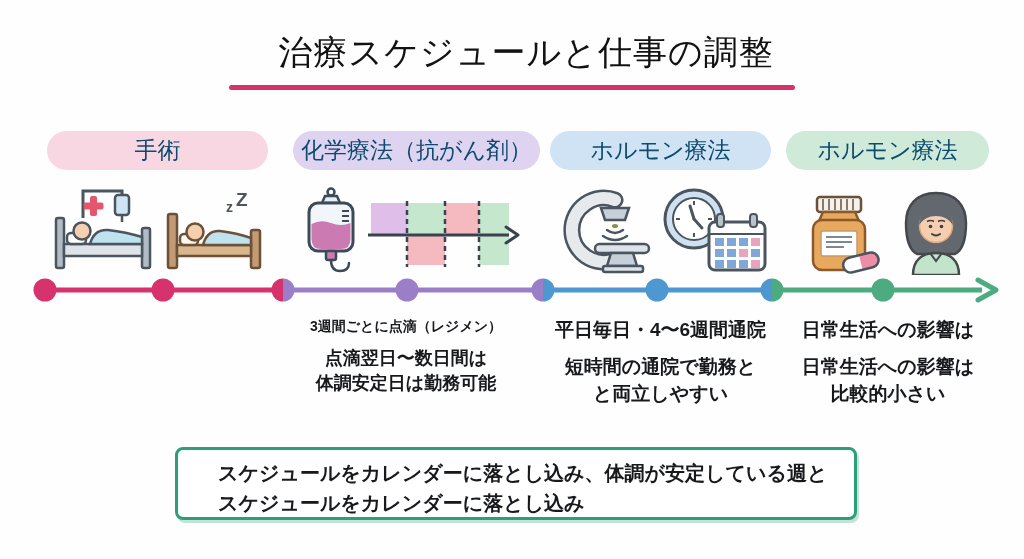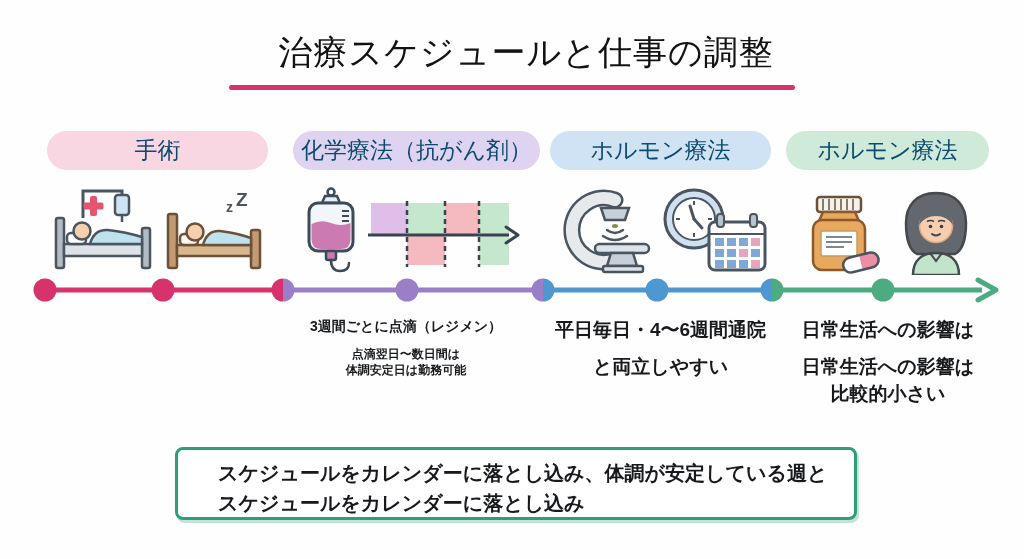--- a/index.html
+++ b/index.html
@@ -31,21 +31,21 @@
 
   
   .textblock{position:absolute;top:317px;text-align:center;font-weight:800;}
   .tb1{left:35px;width:245px;}
   .tb2{left:270px;width:272px;}
   .tb3{left:538px;width:245px;}
   .tb4{left:780px;width:216px;}
   .primary{font-size:19px;line-height:1.42;}
   .tb2 .primary{font-size:14px;}
   .secondary{margin-top:10px;font-size:19px;line-height:1.4;}
-  .tb2 .secondary{font-size:12px;line-height:1.38;margin-top:9px;}
+  .tb2 .secondary{font-size:18px;line-height:1.38;margin-top:9px;}
 
   
   .advice{position:absolute;left:175px;top:447px;width:682px;height:73px;box-sizing:border-box;
           background:#ffffff;border:3px solid #2e9e78;border-radius:8px;
           box-shadow:2px 3px 0 rgba(46,158,120,0.28);
           padding:8px 20px 0 22px;font-size:20px;font-weight:800;line-height:1.5;text-align:left;}
 </style>
 </head>
 <body>
 
@@ -225,20 +225,21 @@
       <div>点滴翌日〜数日間は</div>
       <div>体調安定日は勤務可能</div>
     </div>
   </div>
 
   <div class="textblock tb3">
     <div class="primary">
       <div>平日毎日・4〜6週間通院</div>
     </div>
     <div class="secondary">
+      <div>短時間の通院で勤務と</div>
       <div>と両立しやすい</div>
     </div>
   </div>
 
   <div class="textblock tb4">
     <div class="primary">
       <div>日常生活への影響は</div>
     </div>
     <div class="secondary">
       <div>日常生活への影響は</div>

